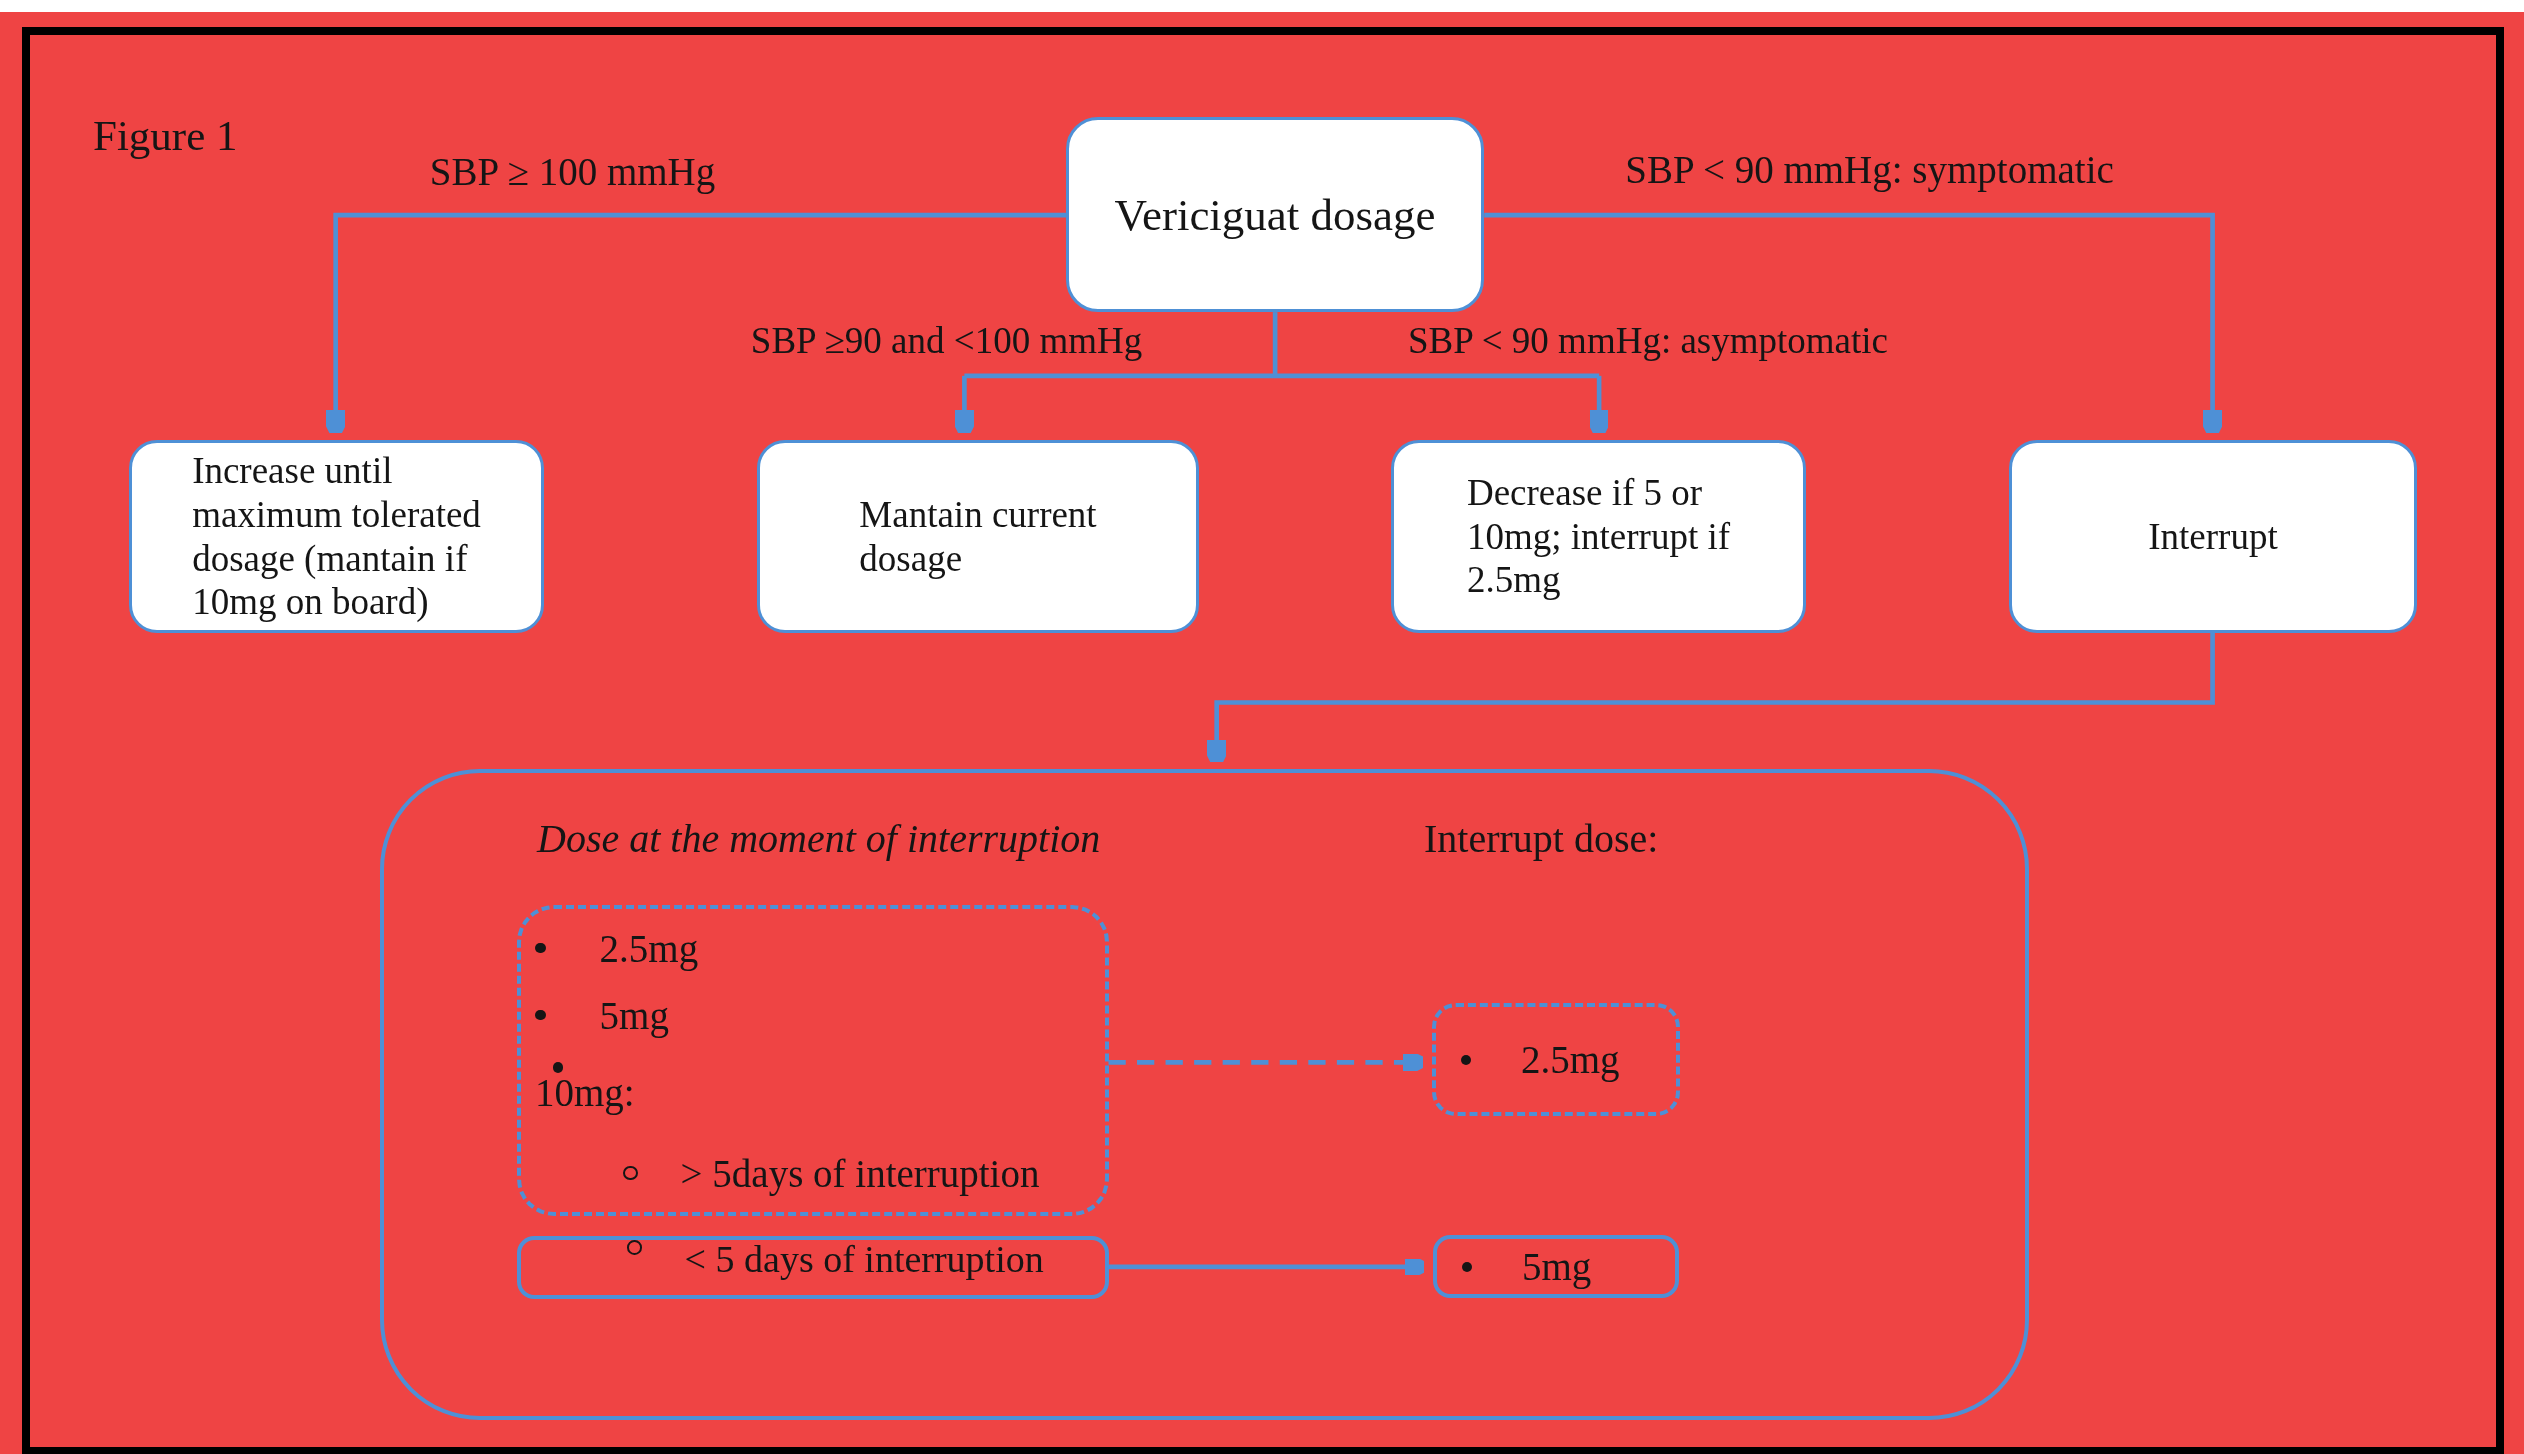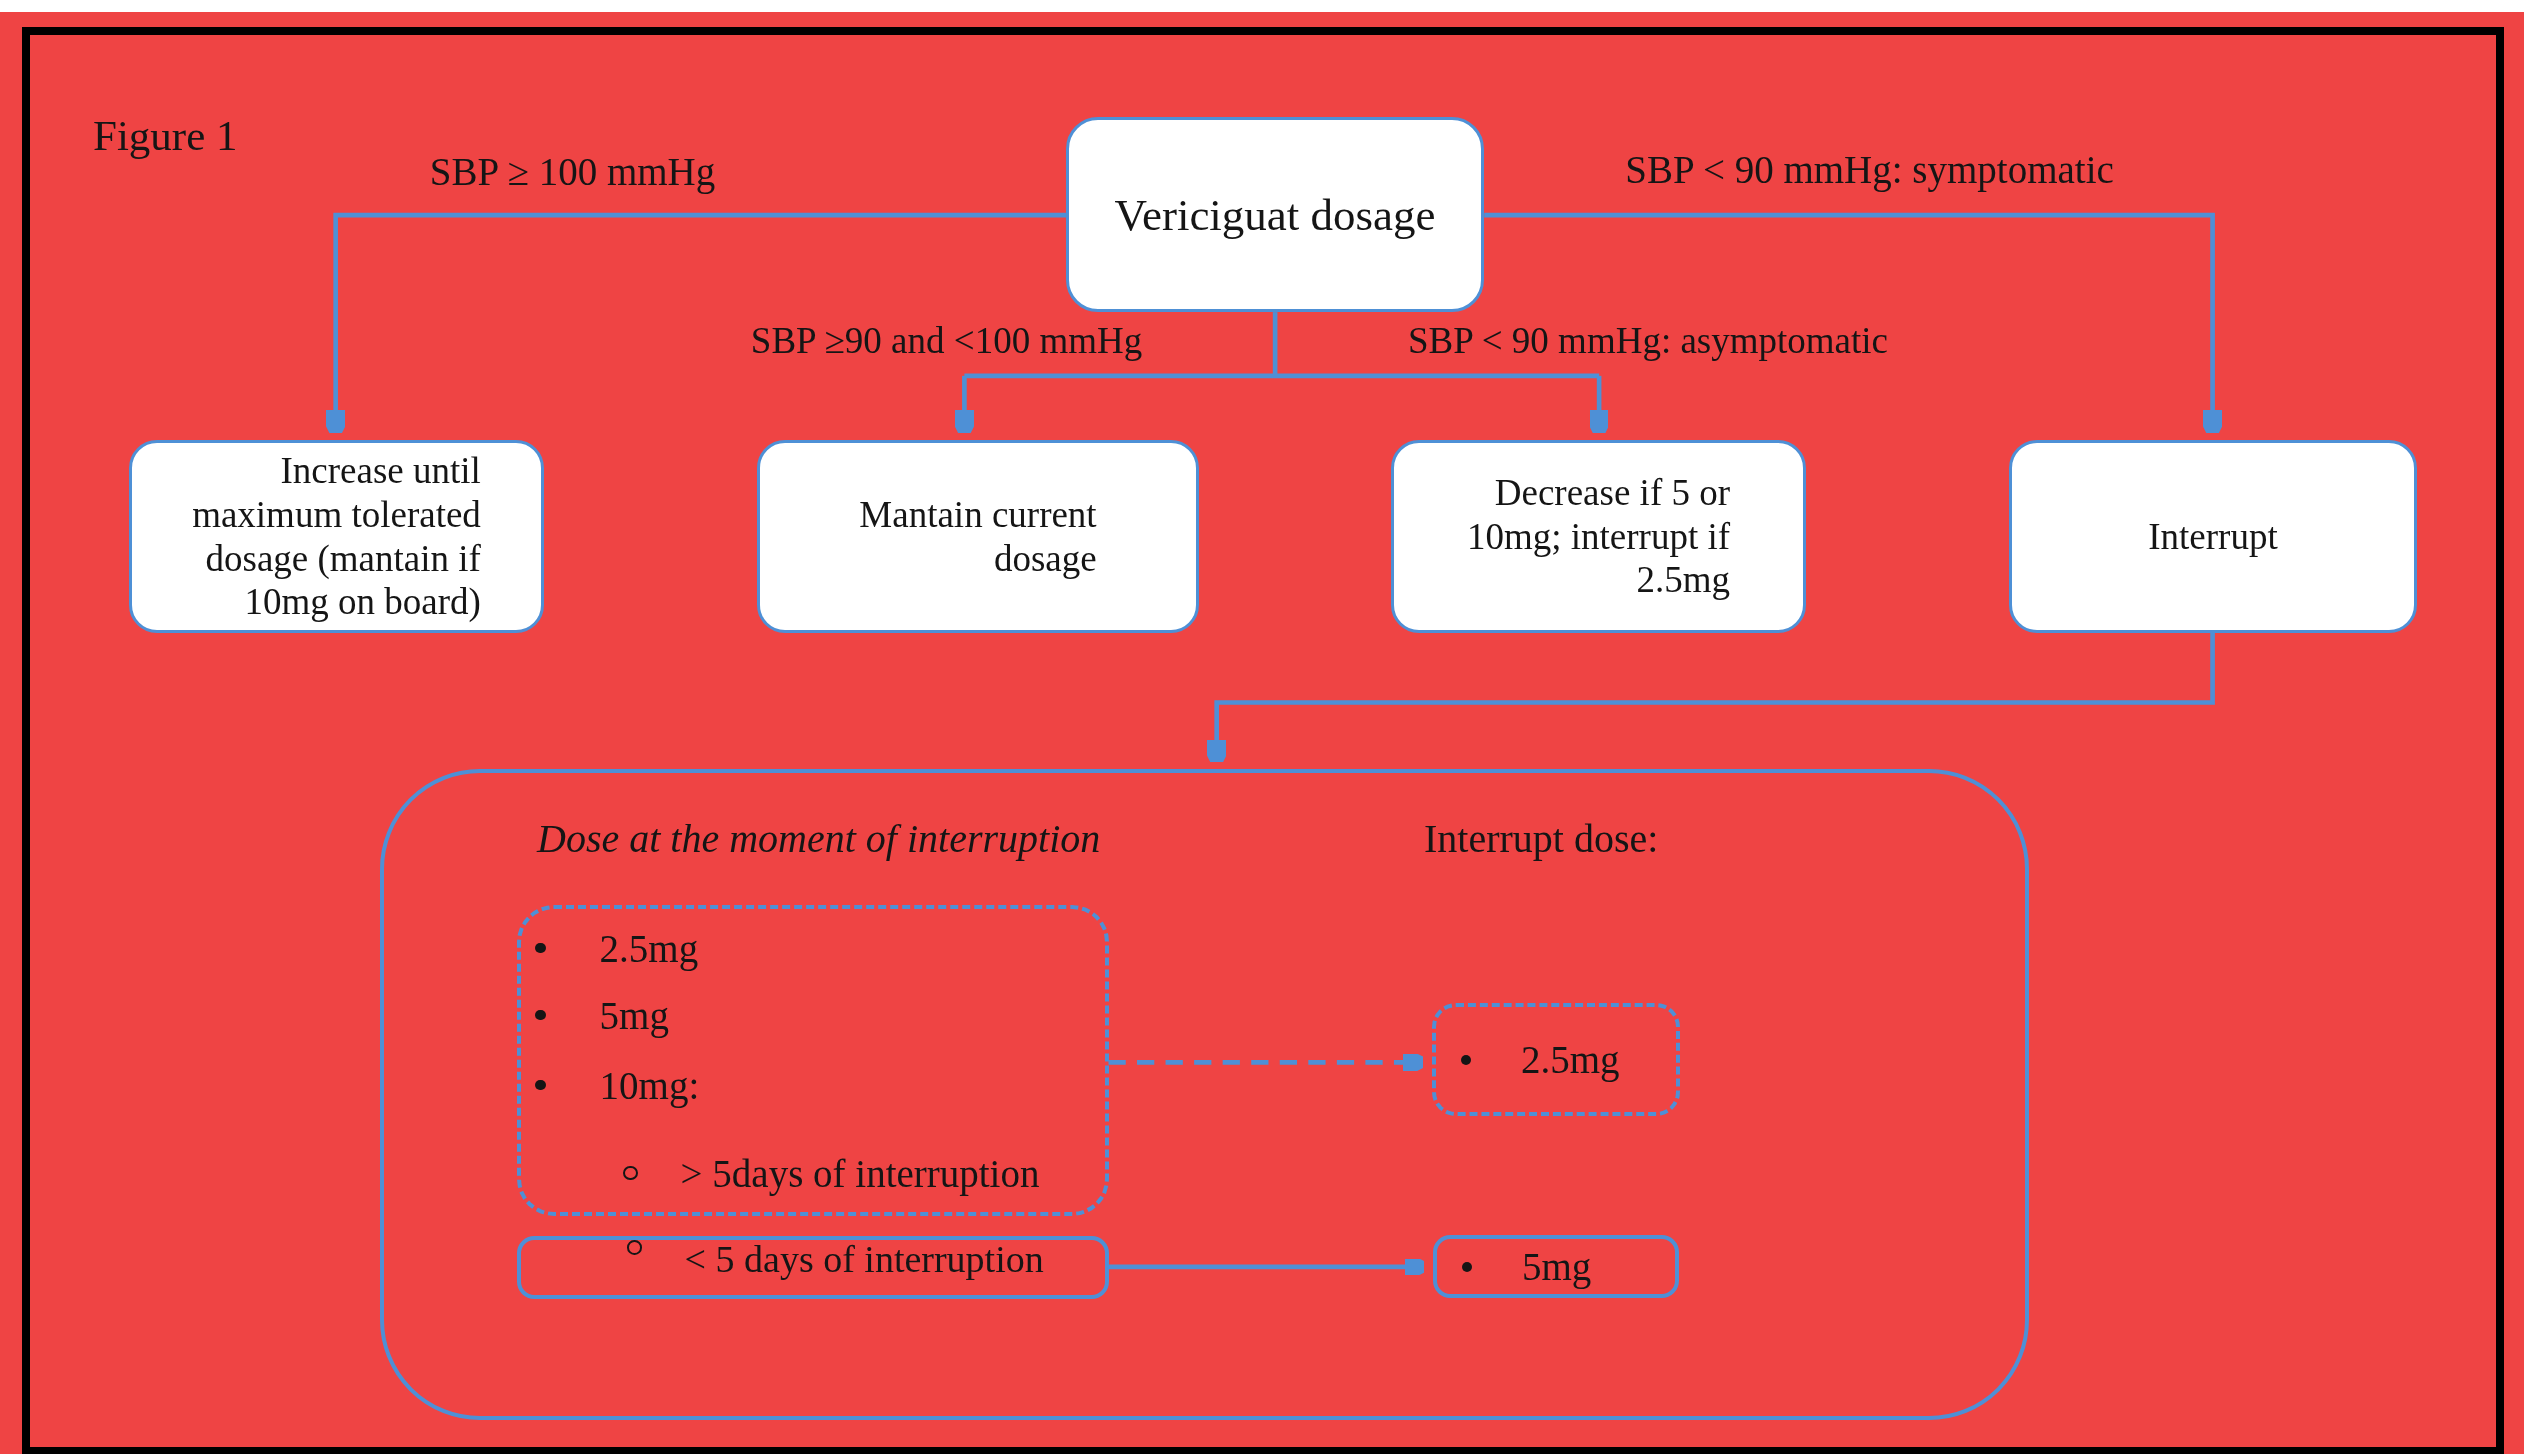--- a/index.html
+++ b/index.html
@@ -28,21 +28,21 @@
   marker path{fill:var(--accent,#4E90D6);stroke:none;}
   .figure-label{
     position:absolute;left:93px;top:100px;
     font-size:43px;line-height:1.1;
   }
   .node{
     position:absolute;box-sizing:border-box;
     border:3.3px solid var(--accent,#4E90D6);
     background:#fff;
     display:flex;align-items:center;justify-content:center;
-    text-align:right;
+    text-align:left;
   }
   .root-node{
     left:1066px;top:105px;width:418px;height:195px;
     border-radius:32px;font-size:45px;
   }
   .action-box{border-radius:28px;font-size:37px;line-height:1.18;white-space:pre-line;}
   .box-increase{left:129px;top:428px;width:415px;height:193px;}
   .box-maintain{left:757px;top:428px;width:442px;height:193px;}
   .box-decrease{left:1391px;top:428px;width:415px;height:193px;}
   .box-interrupt{left:2009px;top:428px;width:408px;height:193px;}
@@ -80,21 +80,21 @@
   }
   .resume-solid-box{
     position:absolute;left:1433px;top:1223px;width:246px;height:63px;
     border:4px solid var(--accent,#4E90D6);
     border-radius:17.3px;box-sizing:border-box;
     display:flex;align-items:center;padding-left:25px;
   }
   .dose-row{position:absolute;left:535px;height:46px;display:flex;align-items:center;font-size:39px;}
   .row-25{top:913px;}
   .row-5{top:980px;}
-  .row-10{top:1050px;}
+  .row-10{top:1050px;flex-direction:column;}
   .sub-row{position:absolute;left:623px;top:1138px;height:46px;display:flex;align-items:center;font-size:39px;}
   .dot{width:10.6px;height:10.6px;border-radius:50%;background:var(--text,#151515);margin-right:54px;flex:0 0 auto;}
   .small-dot{width:10px;height:10px;border-radius:50%;background:var(--text,#151515);margin-right:50px;flex:0 0 auto;}
   .circle{width:14.6px;height:14.6px;border-radius:50%;border:2px solid var(--text,#151515);box-sizing:border-box;margin-right:43px;flex:0 0 auto;}
   .row-text{font-size:39px;line-height:1;}
   .lt5-box .row-text{font-size:38px;}
 </style>
 </head>
 <body>
 

